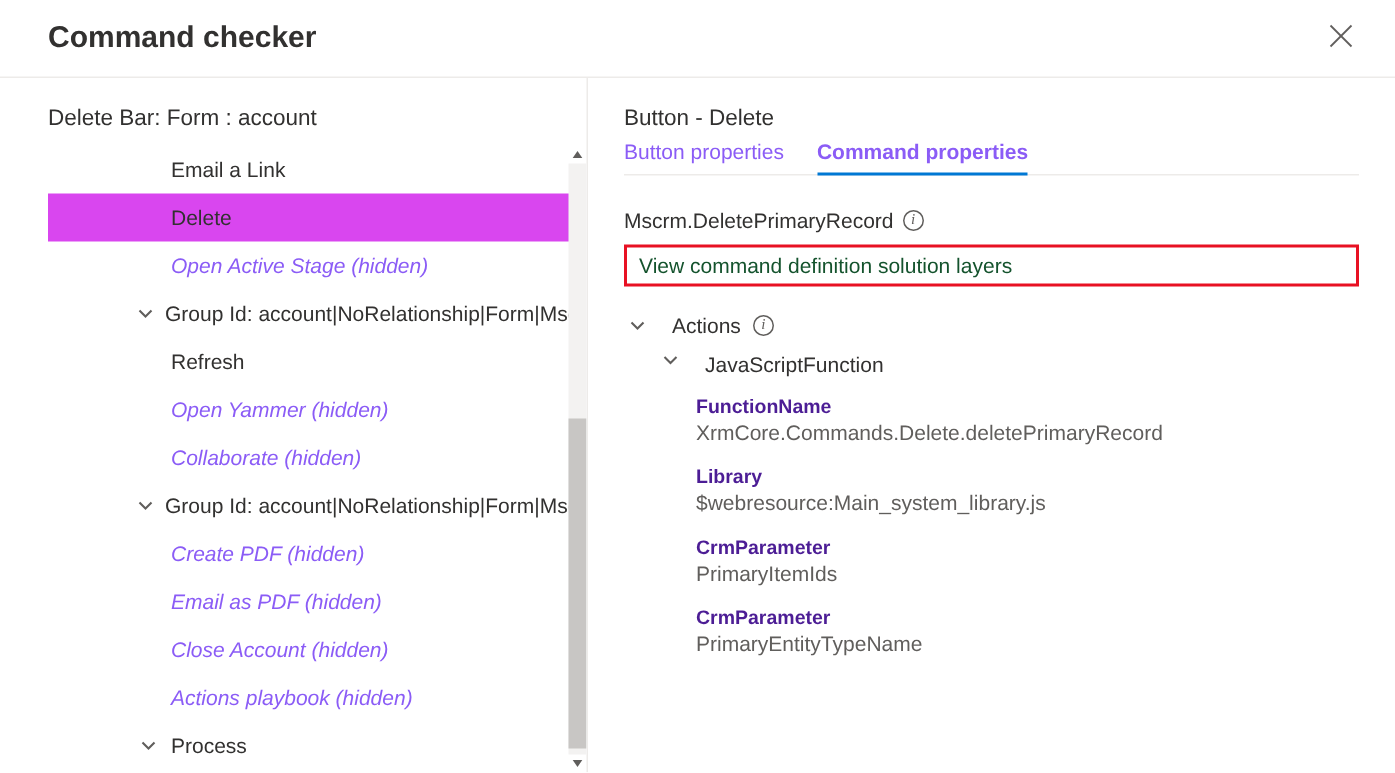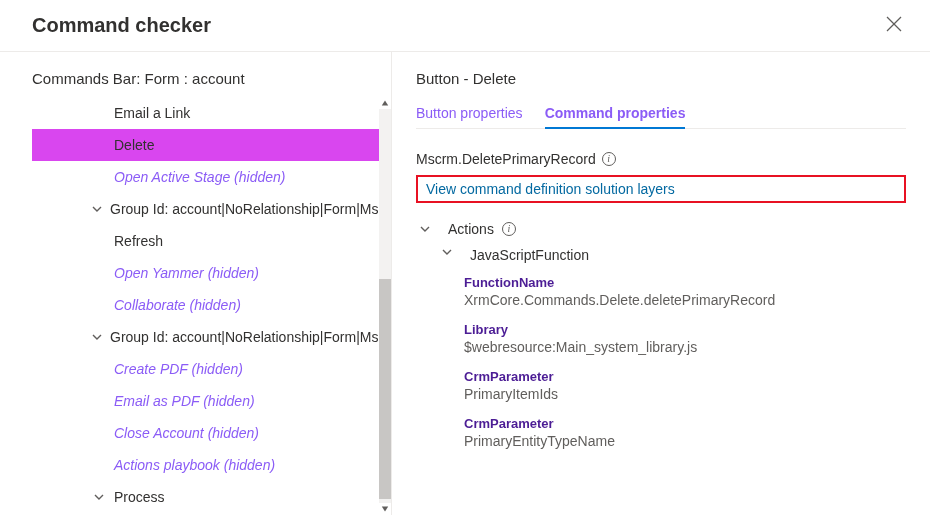--- a/index.html
+++ b/index.html
@@ -130,21 +130,20 @@
   .right {
     flex: 1;
     padding: 18px 24px 0 24px;
     overflow: hidden;
     display: flex;
     flex-direction: column;
   }
   .entity-title {
     font-size: 15px;
     font-weight: 400;
-    margin-bottom: 12px;
   }
   .tabs {
     display: flex;
     gap: 22px;
     border-bottom: 1px solid #edebe9;
     margin-bottom: 22px;
   }
   .tab {
     padding: 6px 0;
     font-size: 14px;
@@ -177,21 +176,21 @@
     font-style: italic;
     font-family: Georgia, serif;
   }
   .link-highlight {
     display: inline-block;
     border: 2px solid #e81123;
     padding: 4px 8px;
     margin-bottom: 18px;
   }
   .link-highlight a {
-    color: #0369a1;
+    color: #14532d;
     text-decoration: none;
     font-size: 14px;
   }
   .section {
     margin-left: 2px;
   }
   .sect-header {
     display: flex;
     align-items: center;
     gap: 8px;
@@ -233,21 +232,21 @@
       <svg viewBox="0 0 16 16" fill="none" stroke="currentColor" stroke-width="1.2">
         <line x1="1" y1="1" x2="15" y2="15"></line>
           <line x1="15" y1="1" x2="1" y2="15"></line>
       </svg>
     </div>
   </div>
 
   <div class="body">
 
     <div class="left">
-      <div class="left-title">Commands Bar: Form : account</div>
+      <div class="left-title">Delete Bar: Form : account</div>
       <div class="tree-wrap">
         <div class="tree" id="tree">
             <div class="tree-item level-0">
               <span>Email a Link</span>
             </div>
             <div class="tree-item level-0 selected">
               <span>Delete</span>
             </div>
             <div class="tree-item level-0 hidden-item">
               <span>Open Active Stage (hidden)</span>

